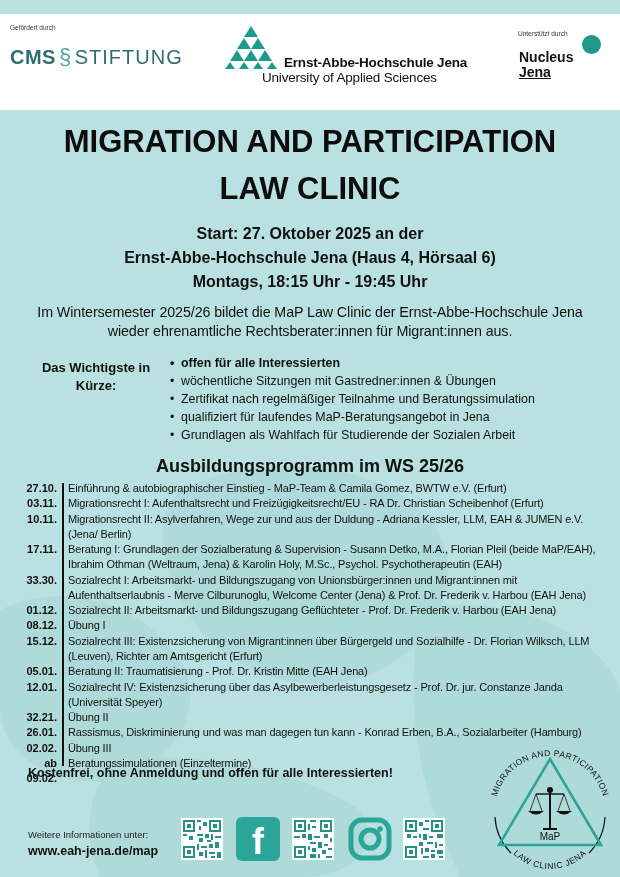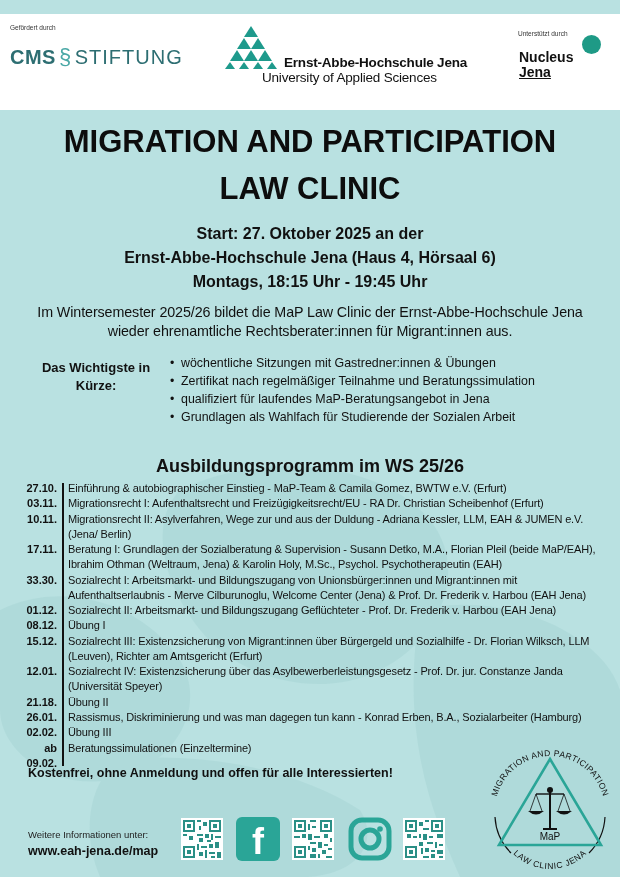--- a/index.html
+++ b/index.html
@@ -114,20 +114,21 @@
 <div class="sub sub3">Montags, 18:15 Uhr - 19:45 Uhr</div>
 
 <div class="intro intro1">Im Wintersemester 2025/26 bildet die MaP Law Clinic der Ernst-Abbe-Hochschule Jena</div>
 <div class="intro intro2">wieder ehrenamtliche Rechtsberater:innen für Migrant:innen aus.</div>
 
 <div class="key-label">
   <div>Das Wichtigste in</div>
   <div>Kürze:</div>
 </div>
 <ul class="key-list">
+  <li class="bold">offen für alle Interessierten</li>
   <li>wöchentliche Sitzungen mit Gastredner:innen &amp; Übungen</li>
   <li>Zertifikat nach regelmäßiger Teilnahme und Beratungssimulation</li>
   <li>qualifiziert für laufendes MaP-Beratungsangebot in Jena</li>
   <li>Grundlagen als Wahlfach für Studierende der Sozialen Arbeit</li>
 </ul>
 
 <div class="prog-title">Ausbildungsprogramm im WS 25/26</div>
 <div class="prog-line"></div>
 <div class="prog" id="program-list">
   <div class="row">
@@ -156,25 +157,29 @@
     </div>
   <div class="row">
       <span class="date">08.12.</span>
       <span class="desc">Übung I</span>
     </div>
   <div class="row">
       <span class="date">15.12.</span>
       <span class="desc">Sozialrecht III: Existenzsicherung von Migrant:innen über Bürgergeld und Sozialhilfe - Dr. Florian Wilksch, LLM (Leuven), Richter am Amtsgericht (Erfurt)</span>
     </div>
   <div class="row">
+      <span class="date">05.01.</span>
+      <span class="desc">Beratung II: Traumatisierung - Prof. Dr. Kristin Mitte (EAH Jena)</span>
+    </div>
+  <div class="row">
       <span class="date">12.01.</span>
       <span class="desc">Sozialrecht IV: Existenzsicherung über das Asylbewerberleistungsgesetz - Prof. Dr. jur. Constanze Janda (Universität Speyer)</span>
     </div>
   <div class="row">
-      <span class="date">21.18.</span>
+      <span class="date">32.21.</span>
       <span class="desc">Übung II</span>
     </div>
   <div class="row">
       <span class="date">26.01.</span>
       <span class="desc">Rassismus, Diskriminierung und was man dagegen tun kann - Konrad Erben, B.A., Sozialarbeiter (Hamburg)</span>
     </div>
   <div class="row">
       <span class="date">02.02.</span>
       <span class="desc">Übung III</span>
     </div>

